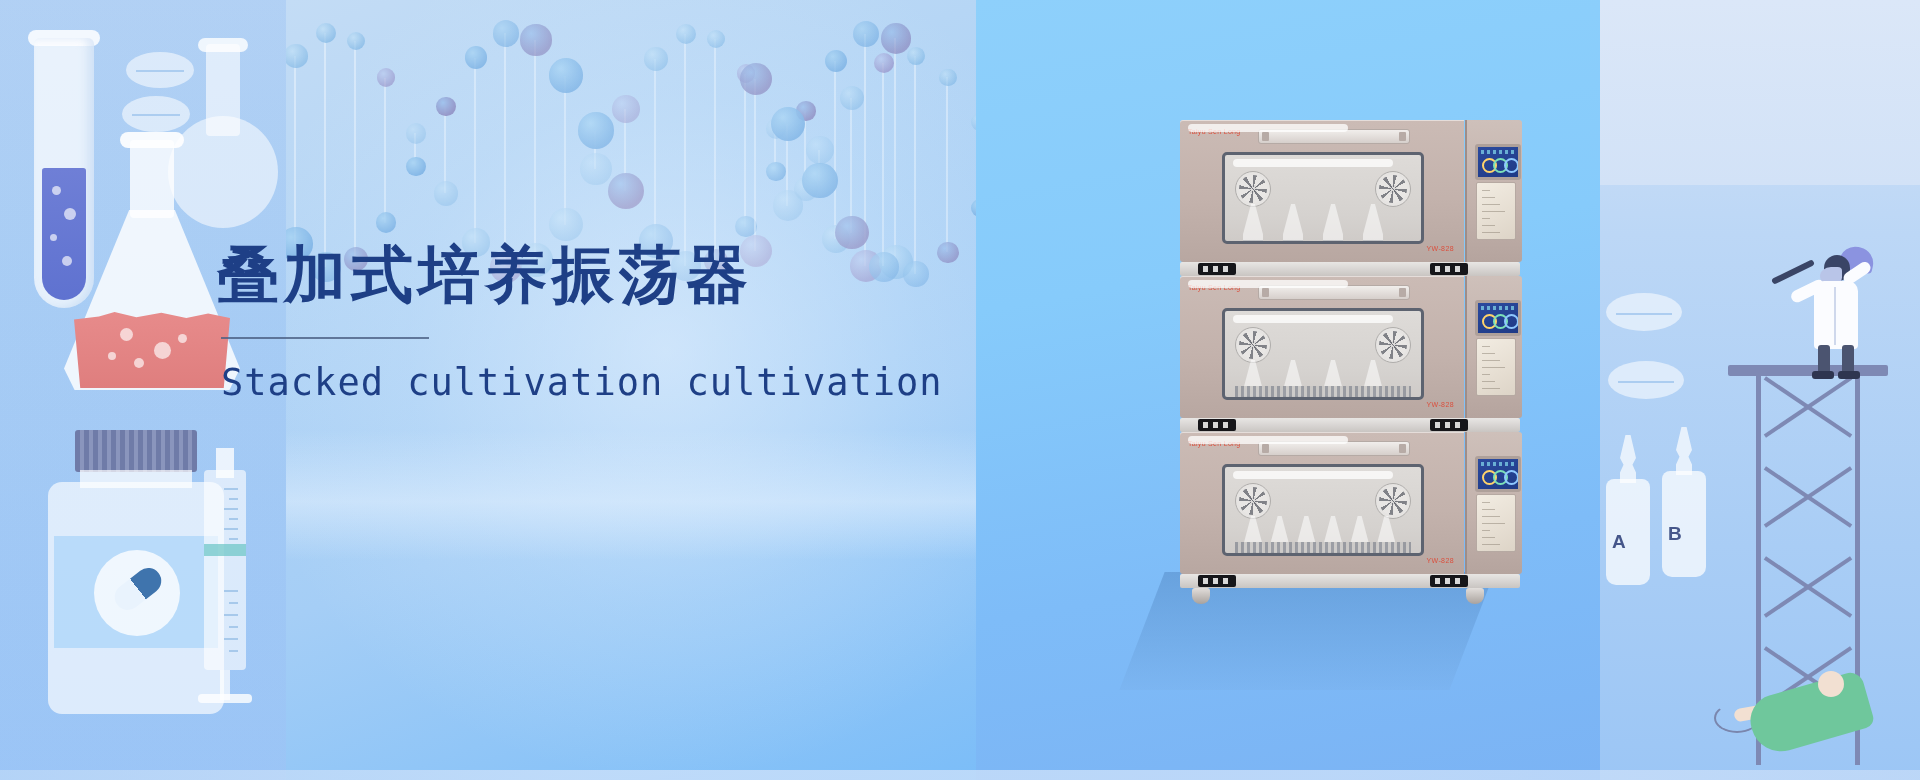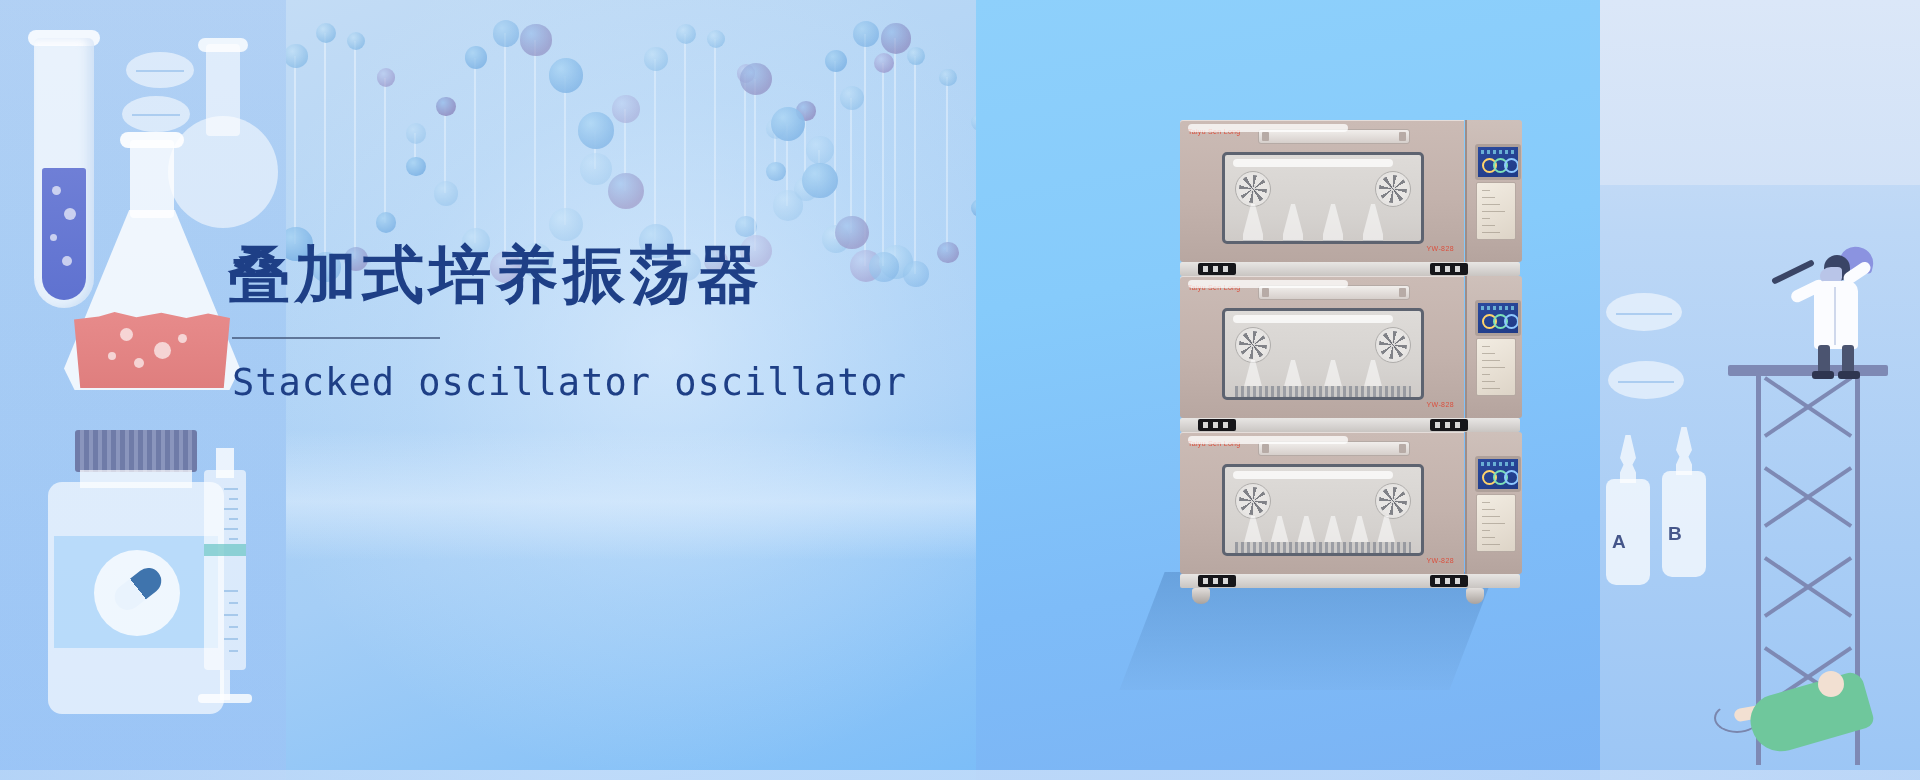--- a/index.html
+++ b/index.html
@@ -165,21 +165,21 @@
   }
   .tick{position:absolute;right:8px;height:2px;background:rgba(150,190,230,.75);}
 
   .info-oval{
     position:absolute;border-radius:50%;
     background:rgba(255,255,255,.55);
   }
   .info-line{position:absolute;height:2px;background:rgba(160,198,238,.8);}
 
   
-  .title-block{position:absolute;left:228px;top:240px;z-index:40;}
+  .title-block{position:absolute;left:217px;top:240px;z-index:40;}
   .title-cn{
     font-family:"DejaVu Serif","Liberation Serif",serif;
     font-size:62px;line-height:1.12;
     color:#1e3f86;letter-spacing:5px;
     margin:0;white-space:nowrap;
   }
   .title-rule{
     width:208px;height:2px;background:#4a5e82;
     margin:28px 0 0 4px;opacity:.8;
   }
@@ -576,21 +576,21 @@
       </div>
       <div class="band"></div>
       <div class="tip"></div>
       <div class="foot"></div>
     </div>
   </div>
 
   <div class="title-block">
     <h1 class="title-cn">叠加式培养振荡器</h1>
     <div class="title-rule"></div>
-    <div class="title-en">Stacked oscillator oscillator</div>
+    <div class="title-en">Stacked cultivation cultivation</div>
   </div>
 
   <div class="shadow"></div>
 
   <div class="product" id="product">
       <div class="unit" style="top: 0px;">
         <div class="chassis">
           <div class="brandmark">Taiyu Sen Long</div>
           <div class="modelmark">YW-828</div>
           <div class="handle"></div>

